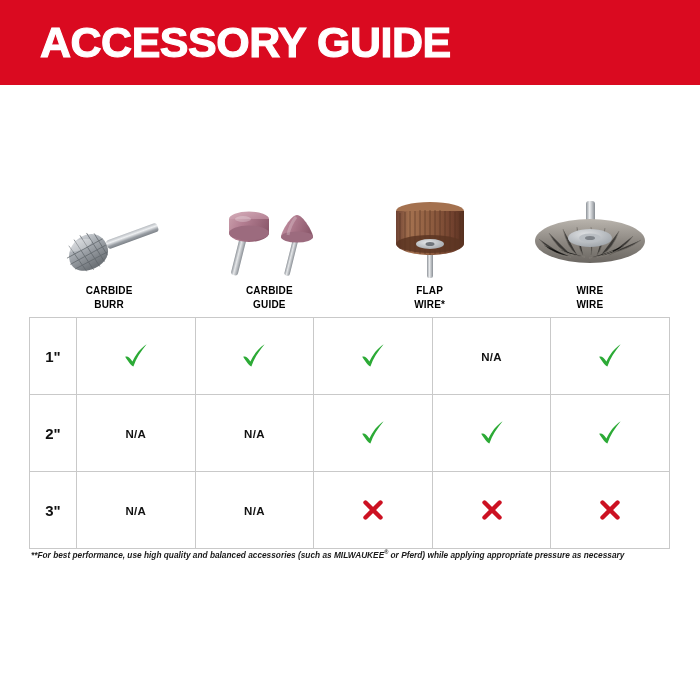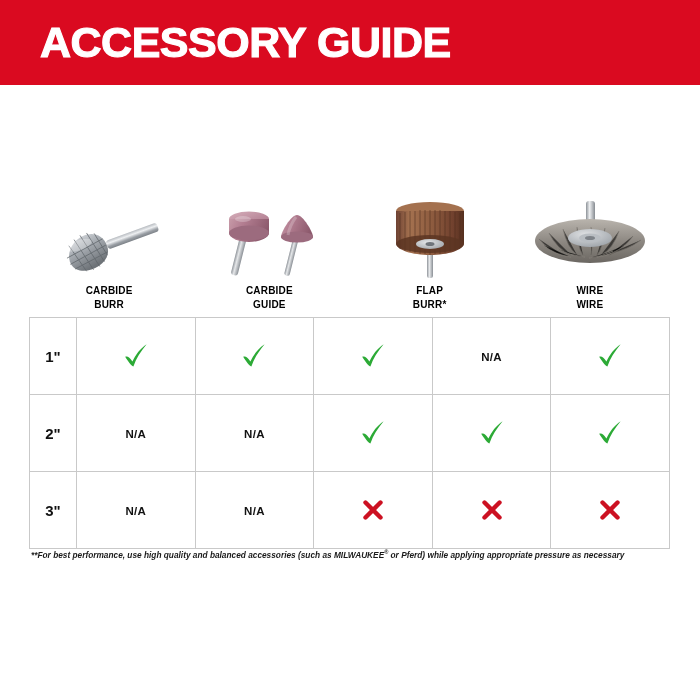--- a/index.html
+++ b/index.html
@@ -206,21 +206,21 @@
             <path d="M81 15 L81 53"></path>
           <path d="M86 16 L86 51"></path>
         </g>
         <ellipse cx="56" cy="47" rx="34" ry="9" fill="#5c3522" opacity="0.85"></ellipse>
         <ellipse cx="56" cy="47" rx="14" ry="5" fill="url(#hubG)"></ellipse>
         <ellipse cx="56" cy="47" rx="4.5" ry="2" fill="#6f747a"></ellipse>
       </svg>
     </div>
     <div class="plabel">
       <div>FLAP</div>
-      <div>BURR*</div>
+      <div>WIRE*</div>
     </div>
   </div>
 
 
   <div class="product">
     <div class="art">
       <svg width="122" height="86" viewBox="0 0 122 86">
         <defs>
           <linearGradient id="bristleG" x1="0" y1="0" x2="0" y2="1">
             <stop offset="0" stop-color="#b9b4ad"></stop>

